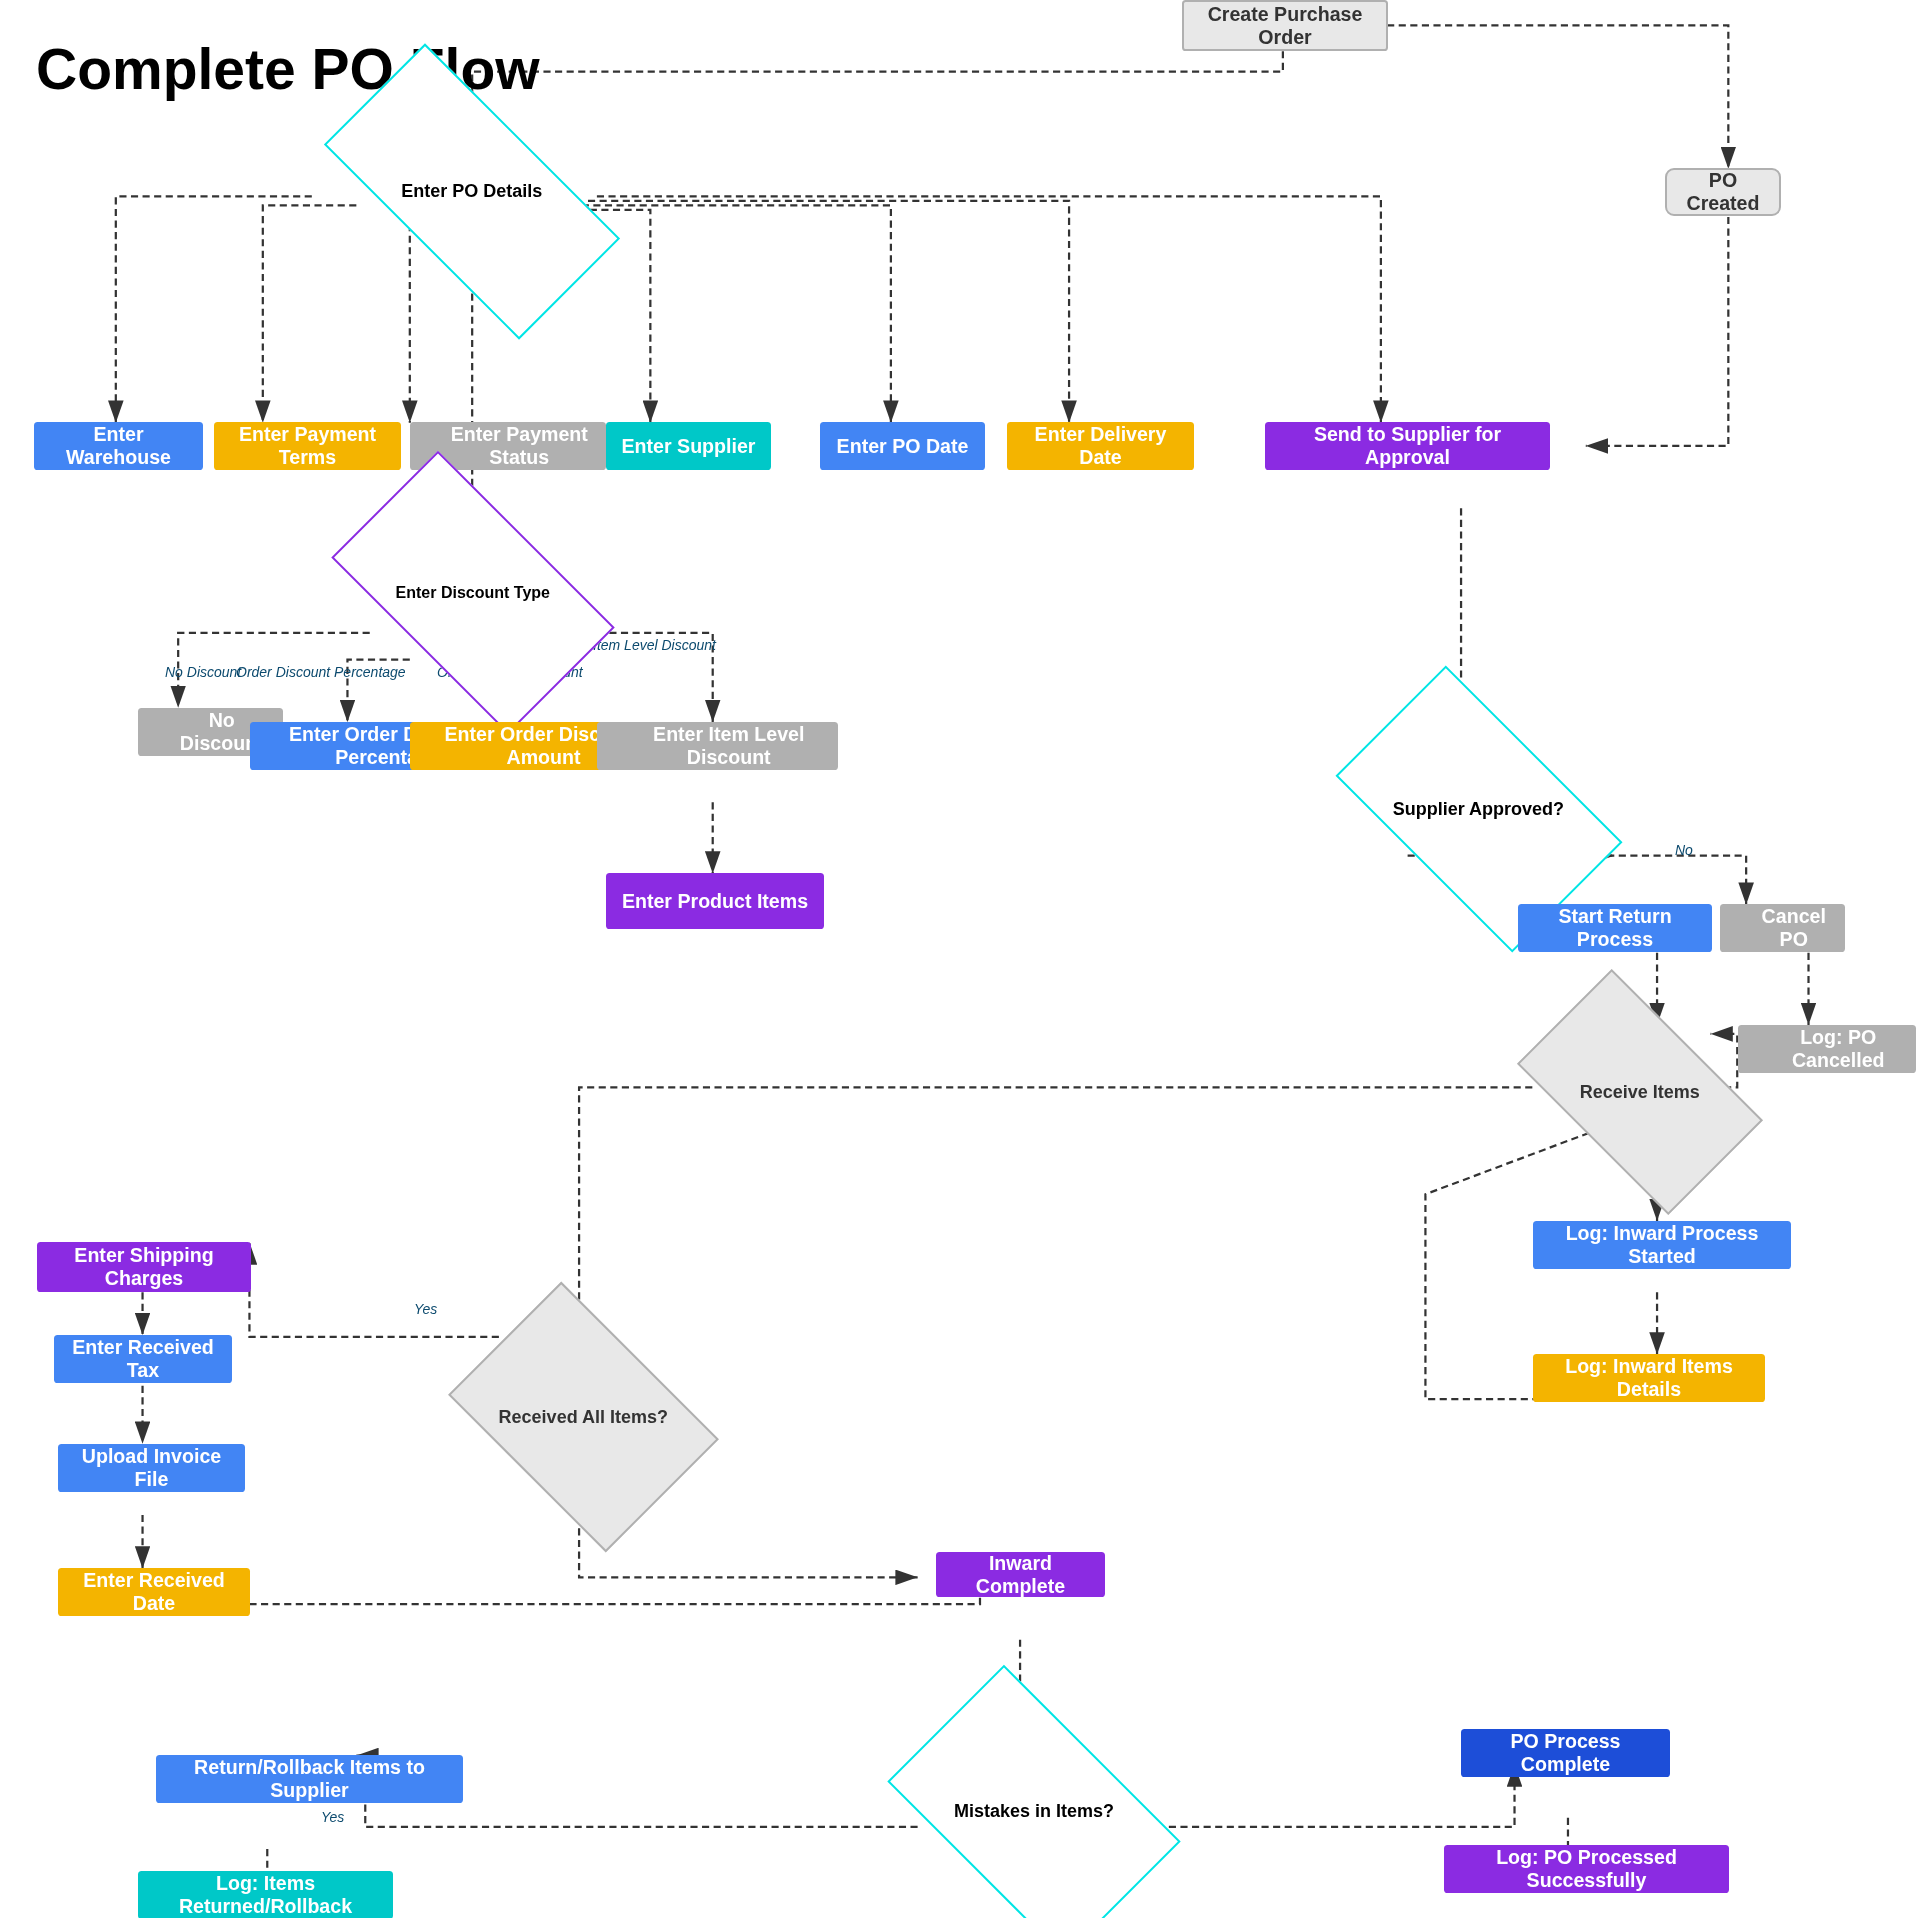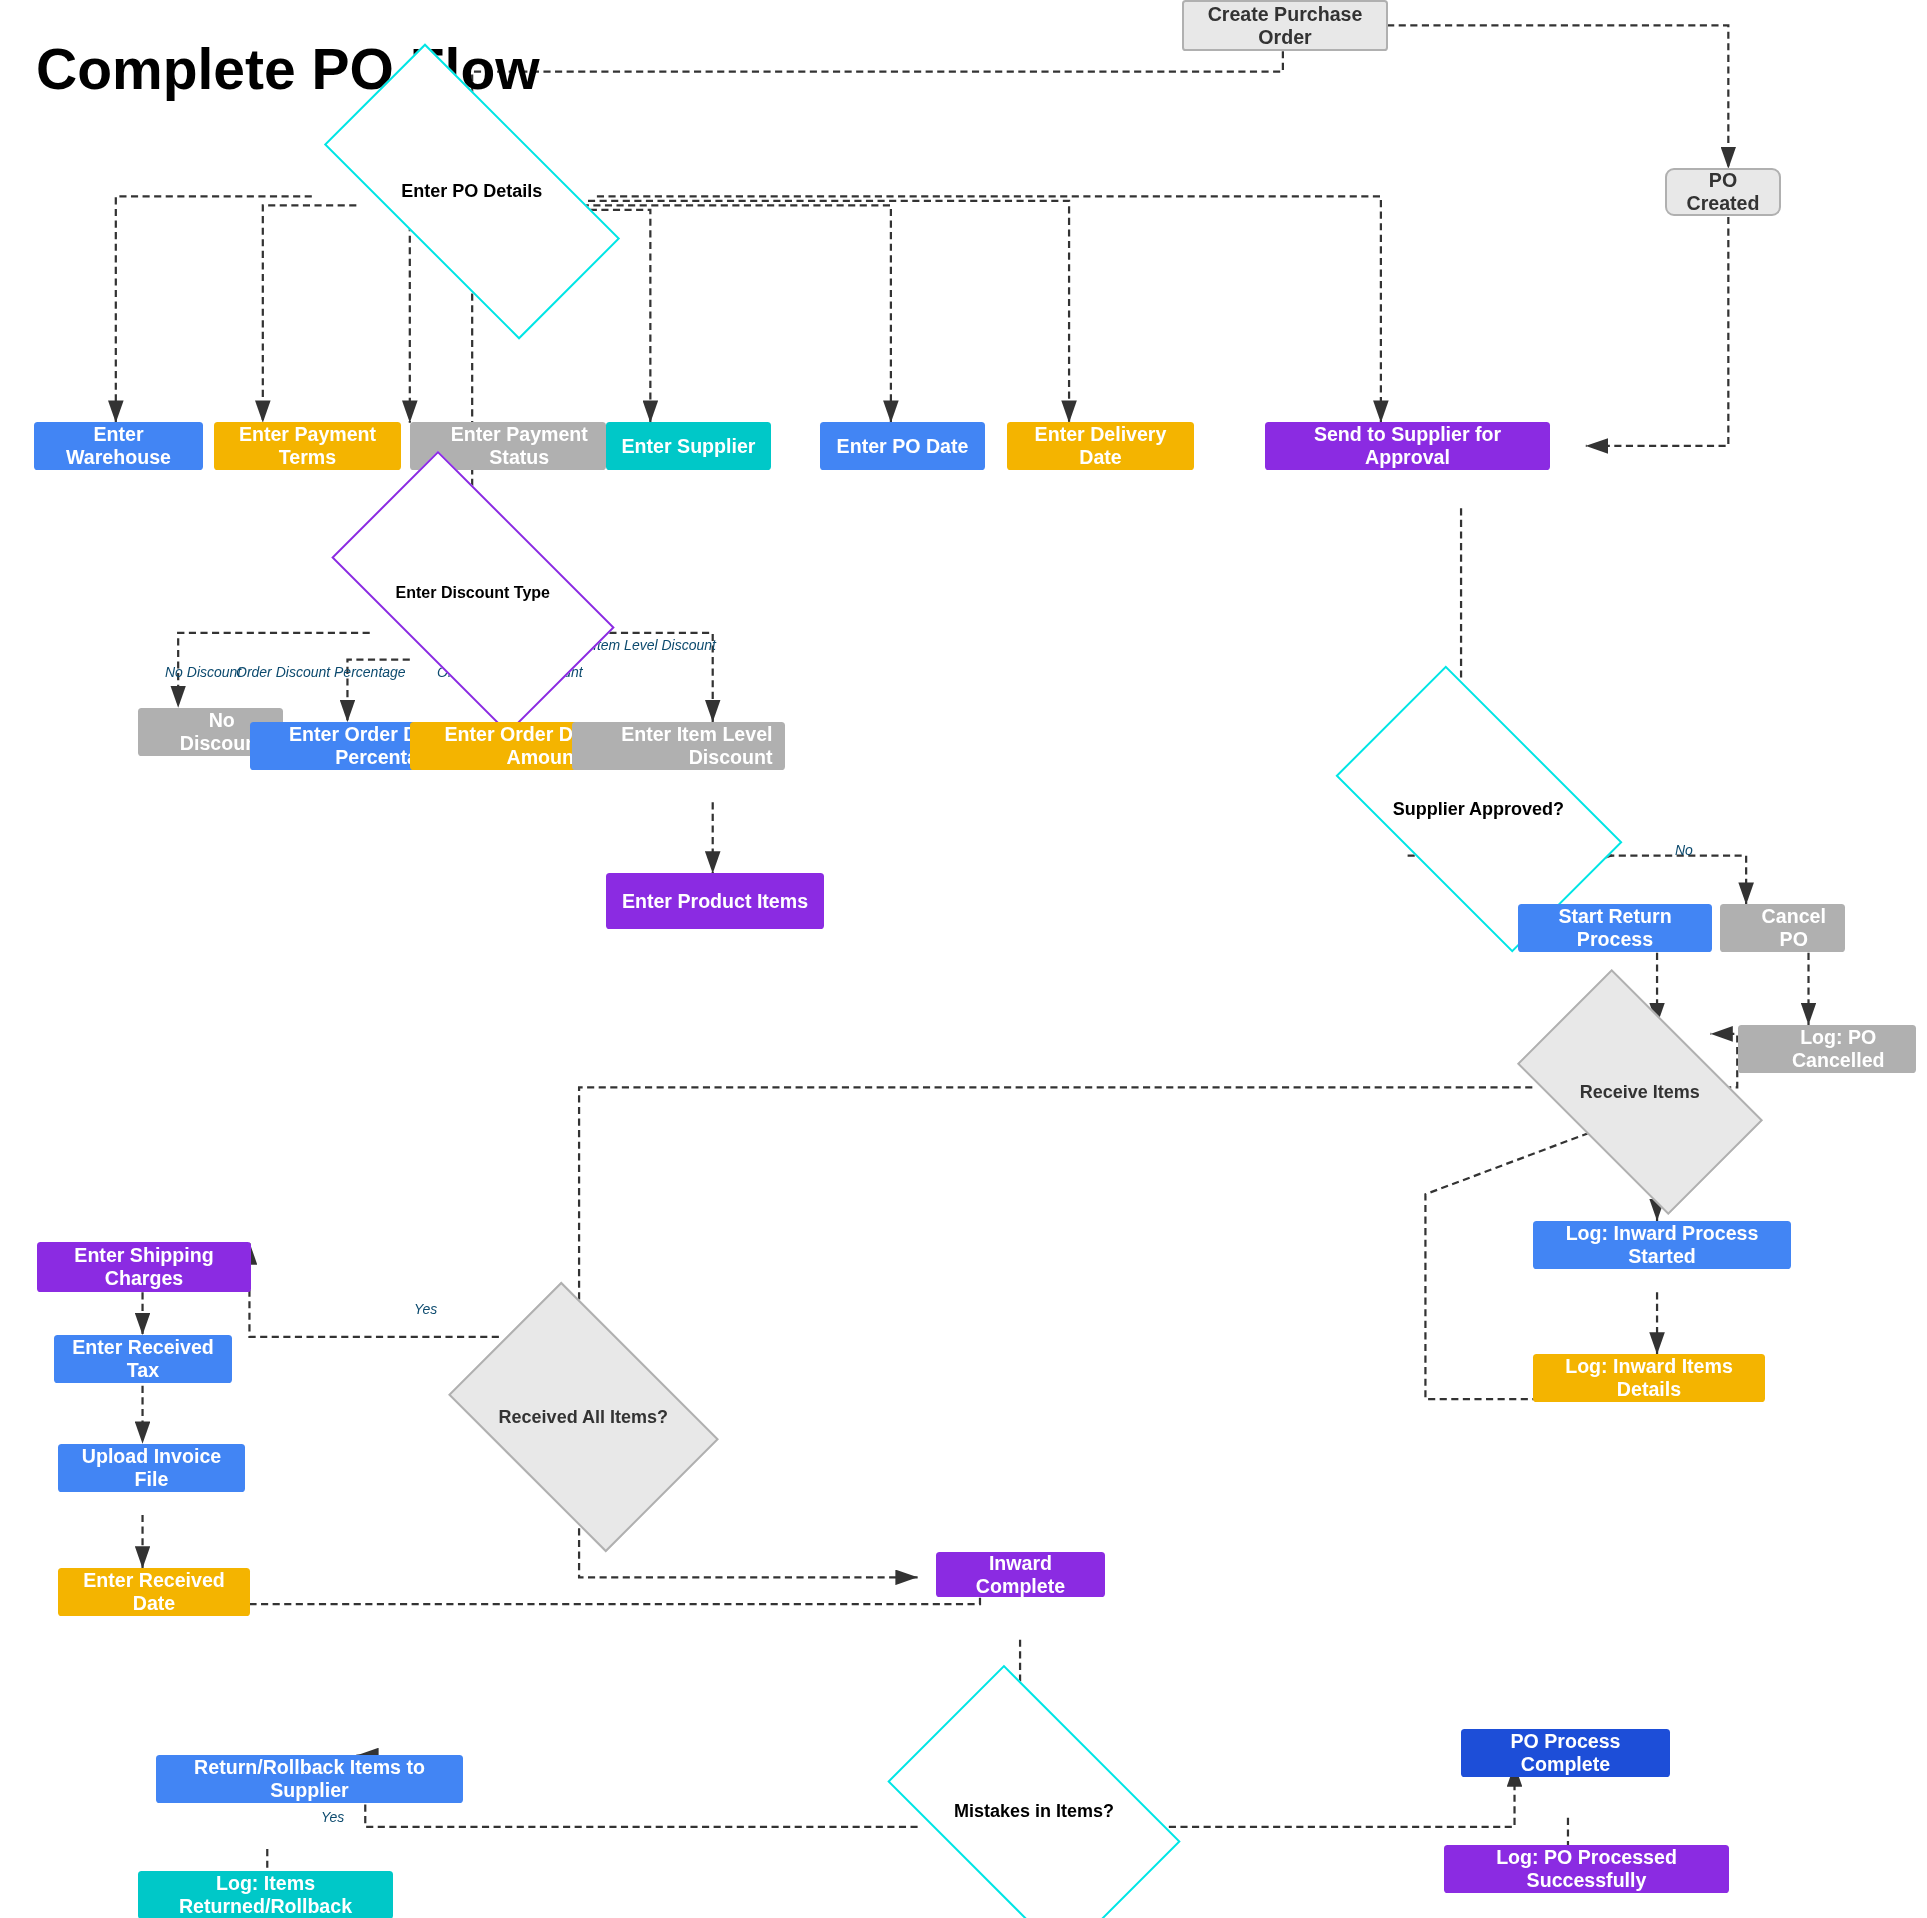--- a/index.html
+++ b/index.html
@@ -227,21 +227,21 @@
 </div>
 
 <div class="node node-rect blue-bg" style="top:722px; left:250px; width:276px; height:48px;">
   <span>Enter Order Discount Percentage</span>
 </div>
 
 <div class="node node-rect yellow-bg" style="top:722px; left:410px; width:267px; height:48px;">
   <span>Enter Order Discount Amount</span>
 </div>
 
-<div class="node node-rect gray-bg" style="top:722px; left:572px; width:213px; height:48px;text-align:right;">
+<div class="node node-rect gray-bg" style="top:722px; left:597px; width:241px; height:48px;">
   <span>Enter Item Level Discount</span>
 </div>
 
 <div class="node node-diamond cyan-border" style="top:731px; left:1354px; width:250px; height:156px;">
   <div class="label">Supplier Approved?</div>
 </div>
 
 <div class="node node-rect purple-bg" style="top:873px; left:606px; width:218px; height:56px;">
   <span>Enter Product Items</span>
 </div>

